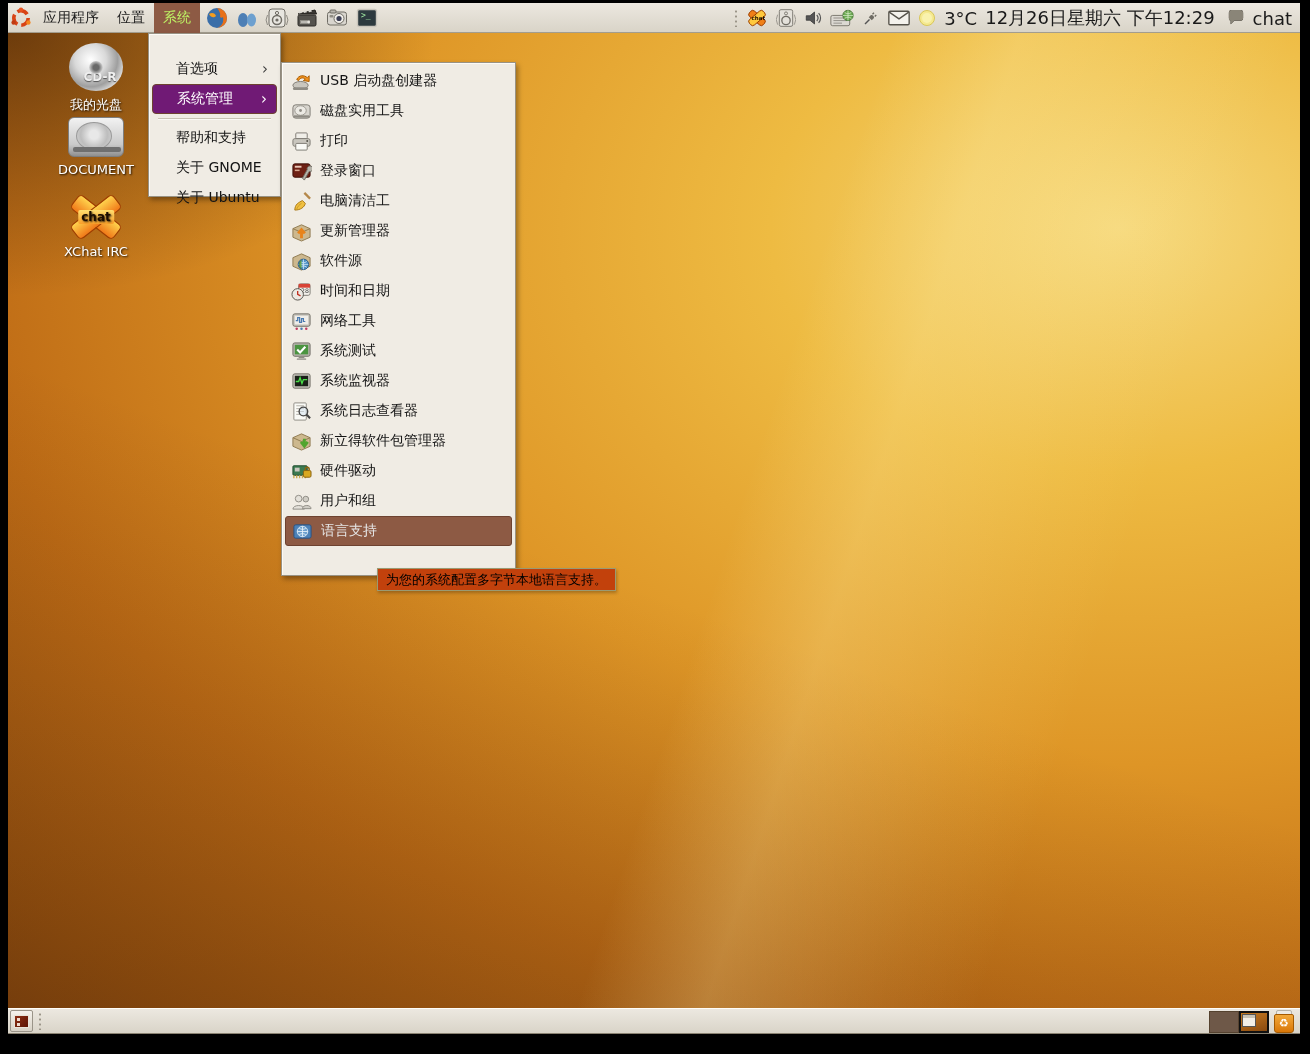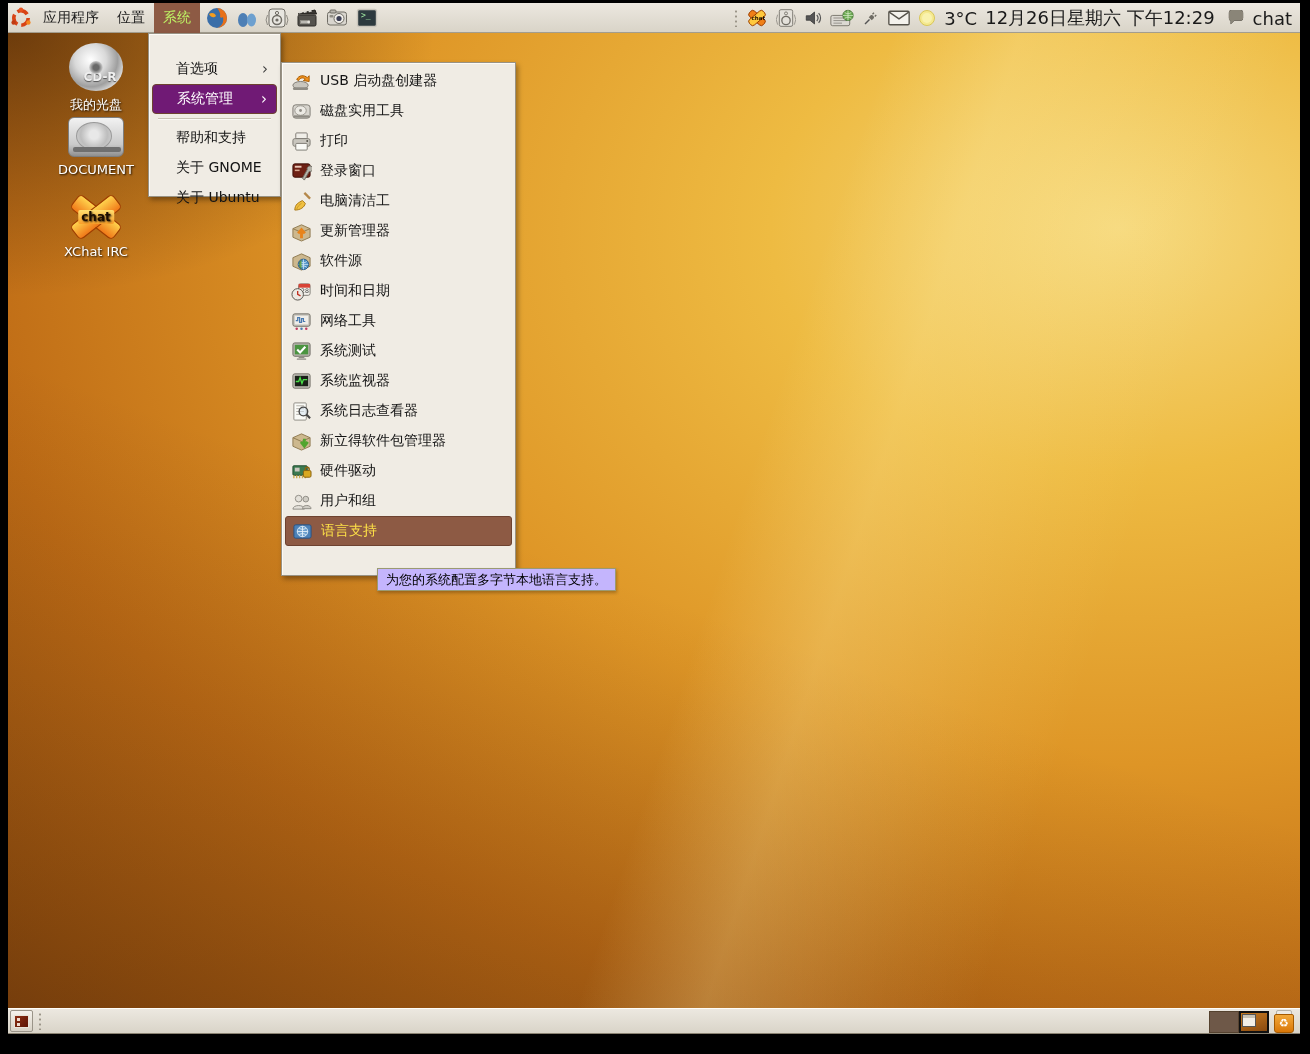--- a/index.html
+++ b/index.html
@@ -51,24 +51,24 @@
   .gmenu { position:absolute; background:#f0ece4; border:1px solid #989284; box-shadow:inset 1px 1px 0 #fcfaf6, 2px 3px 5px rgba(0,0,0,.35); }
   .menu1 { left:140px; top:30px; width:133px; height:164px; padding:20px 3px; }
   .m1row { height:30px; display:flex; align-items:center; padding:0 8px 0 24px; font-size:14px; color:#141414; border-radius:4px; position:relative; }
   .m1row .arrow { position:absolute; right:9px; font-size:15px; color:#3c3c3c; }
   .m1row.selected { background:#701a75; border:1px solid #6d4230; color:#fff; }
   .m1row.selected .arrow { color:#fff; }
   .msep { height:1px; background:#c9c3b5; margin:4px 6px; box-shadow:0 1px 0 #fbf9f4; }
 
   .menu2 { left:273px; top:59px; width:235px; height:514px; padding:3px; }
   .m2row { height:30px; display:flex; align-items:center; gap:8px; padding:0 6px; font-size:14px; color:#141414; border-radius:3px; }
-  .m2row.selected { background:#8d5a44; border:1px solid #6d4230; color:#fde047; }
+  .m2row.selected { background:#8d5a44; border:1px solid #6d4230; color:#e5e5e5; }
   .mi { width:21px; height:21px; flex:0 0 21px; }
 
-  .tooltip { position:absolute; left:369px; top:565px; height:23px; background:#c4b5fd; border:1px solid #9a9a72;
+  .tooltip { position:absolute; left:369px; top:565px; height:23px; background:#c2410c; border:1px solid #9a9a72;
              display:flex; align-items:center; padding:0 8px; font-size:13px; color:#000; z-index:30;
              box-shadow:1px 2px 3px rgba(0,0,0,.25);justify-content:center; }
 
   
   .panel-bottom { top:1005px; height:26px; border-top:1px solid #fffdf8; border-bottom:1px solid #8a8272; }
   .sd-btn { width:23px; height:22px; margin-left:2px; background:linear-gradient(#f5f2ec,#d8d2c6); border:1px solid #9a9488; border-radius:2px;
             display:flex; align-items:center; justify-content:center; }
   .sd-ico { width:15px; height:13px; background:linear-gradient(135deg,#8c2f14,#5d1405); border:1px solid #e8e4da; position:relative; }
   .sd-ico::before { content:""; position:absolute; left:2px; top:2px; width:3px; height:3px; background:#f0ddd0; }
   .sd-ico::after { content:""; position:absolute; left:2px; top:7px; width:3px; height:3px; background:#f0ddd0; }

